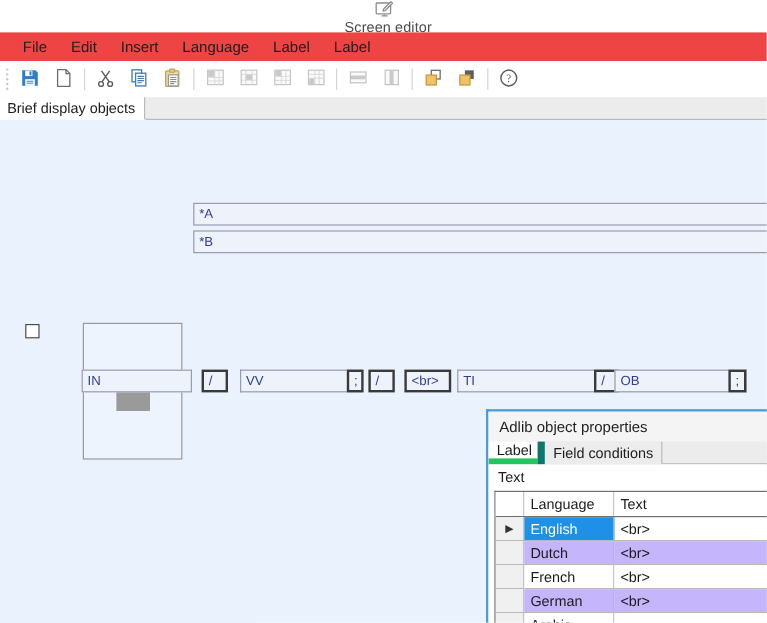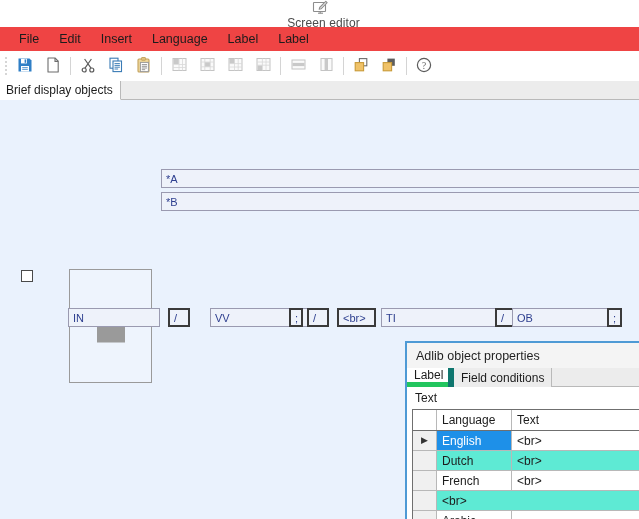--- a/index.html
+++ b/index.html
@@ -320,21 +320,21 @@
     overflow: hidden;
     border-right: 1px solid #b8b8b8;
     border-bottom: 1px solid #b8b8b8;
     cursor: default;
   }
   .cell.c-sel   { width: 24px; padding-left: 0; justify-content: center; background: #f0f0f0; color: #333; font-size: 9px; }
   .cell.c-lang  { width: 75px; }
   .cell.c-text  { flex: 1 1 auto; border-right: none; }
   .grid-row.header .cell { border-bottom: none; background: #ffffff; font-weight: normal; }
   .row-sel .c-lang { background: #1e90e8; color: #ffffff; }
-  .row-alt .c-lang, .row-alt .c-text { background: #5eead4; }
+  .row-alt .c-lang, .row-alt .c-text { background: #c4b5fd; }
   .row-plain .c-lang, .row-plain .c-text { background: #ffffff; }
   .arrow-mark { font-size: 9px; line-height: 1; color: #202020; }
 </style>
 </head>
 <body>
 
 <div id="app">
 
   <div class="titlebar">
     <span class="tb-icon">
@@ -528,21 +528,21 @@
           <span class="body"></span>
         </span>
       </span>
     </div>
 
     <div class="fld" style="left:161px; top:69px; width:492px; height:19px;">*A</div>
     <div class="fld" style="left:161px; top:92px; width:492px; height:19px;">*B</div>
 
     <div class="fld" style="left:68px; top:208px; width:92px; height:19px;">IN</div>
     <div class="fld boxed" style="left:168px; top:208px; width:22px; height:19px;">/</div>
-    <div class="fld right-cap" style="left:210px; top:208px; width:101px; height:19px;">VV</div>
+    <div class="fld right-cap" style="left:200px; top:208px; width:101px; height:19px;">VV</div>
     <div class="fld boxed" style="left:289px; top:208px; width:14px; height:19px;">;</div>
     <div class="fld boxed" style="left:307px; top:208px; width:22px; height:19px;">/</div>
     <div class="fld boxed" style="left:337px; top:208px; width:39px; height:19px;">&lt;br&gt;</div>
     <div class="fld right-cap" style="left:381px; top:208px; width:128px; height:19px;">TI</div>
     <div class="fld boxed" style="left:495px; top:208px; width:21px; height:19px;">/</div>
     <div class="fld right-cap" style="left:512px; top:208px; width:110px; height:19px;">OB</div>
     <div class="fld boxed" style="left:607px; top:208px; width:15px; height:19px;">;</div>
 
   </div>
 
@@ -580,20 +580,21 @@
         </div>
 
         <div class="grid-row row-plain">
           <div class="cell c-sel arrow-mark"></div>
           <div class="cell c-lang">French</div>
           <div class="cell c-text">&lt;br&gt;</div>
         </div>
 
         <div class="grid-row row-alt">
           <div class="cell c-sel arrow-mark"></div>
+          <div class="cell c-lang">German</div>
           <div class="cell c-text">&lt;br&gt;</div>
         </div>
 
         <div class="grid-row row-plain">
           <div class="cell c-sel arrow-mark"></div>
           <div class="cell c-lang">Arabic</div>
           <div class="cell c-text"></div>
         </div>
 
       </div>

